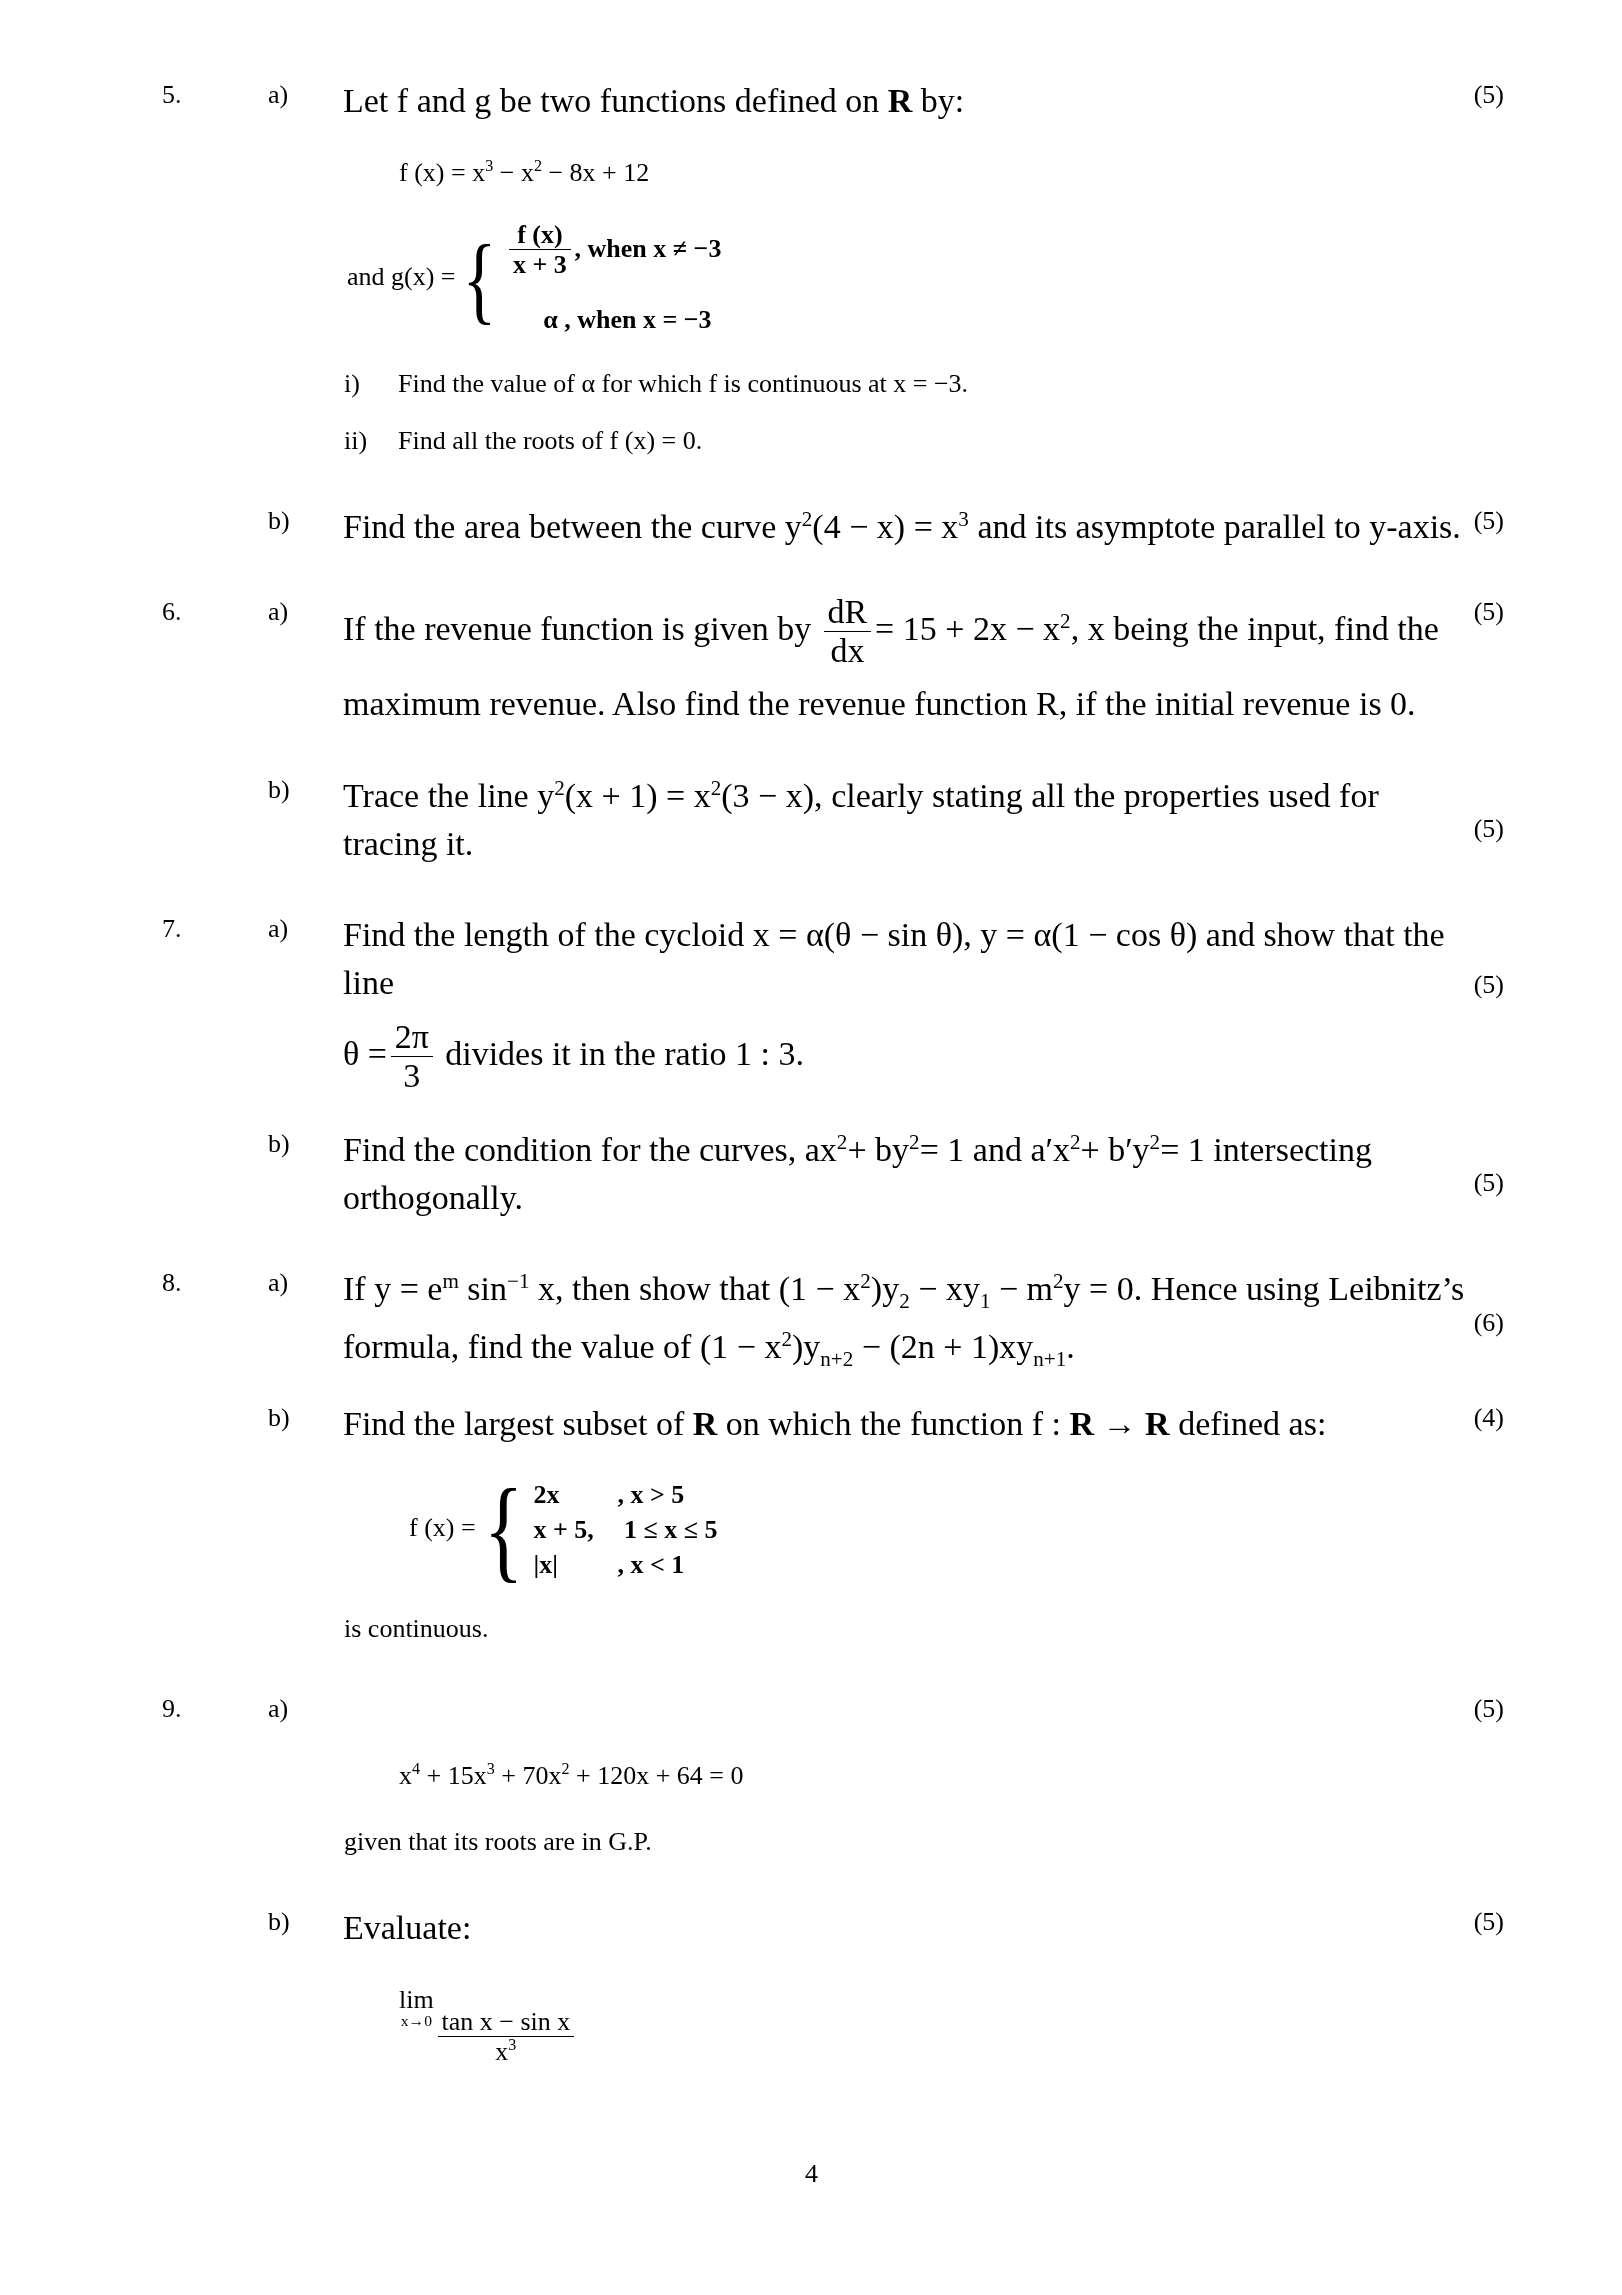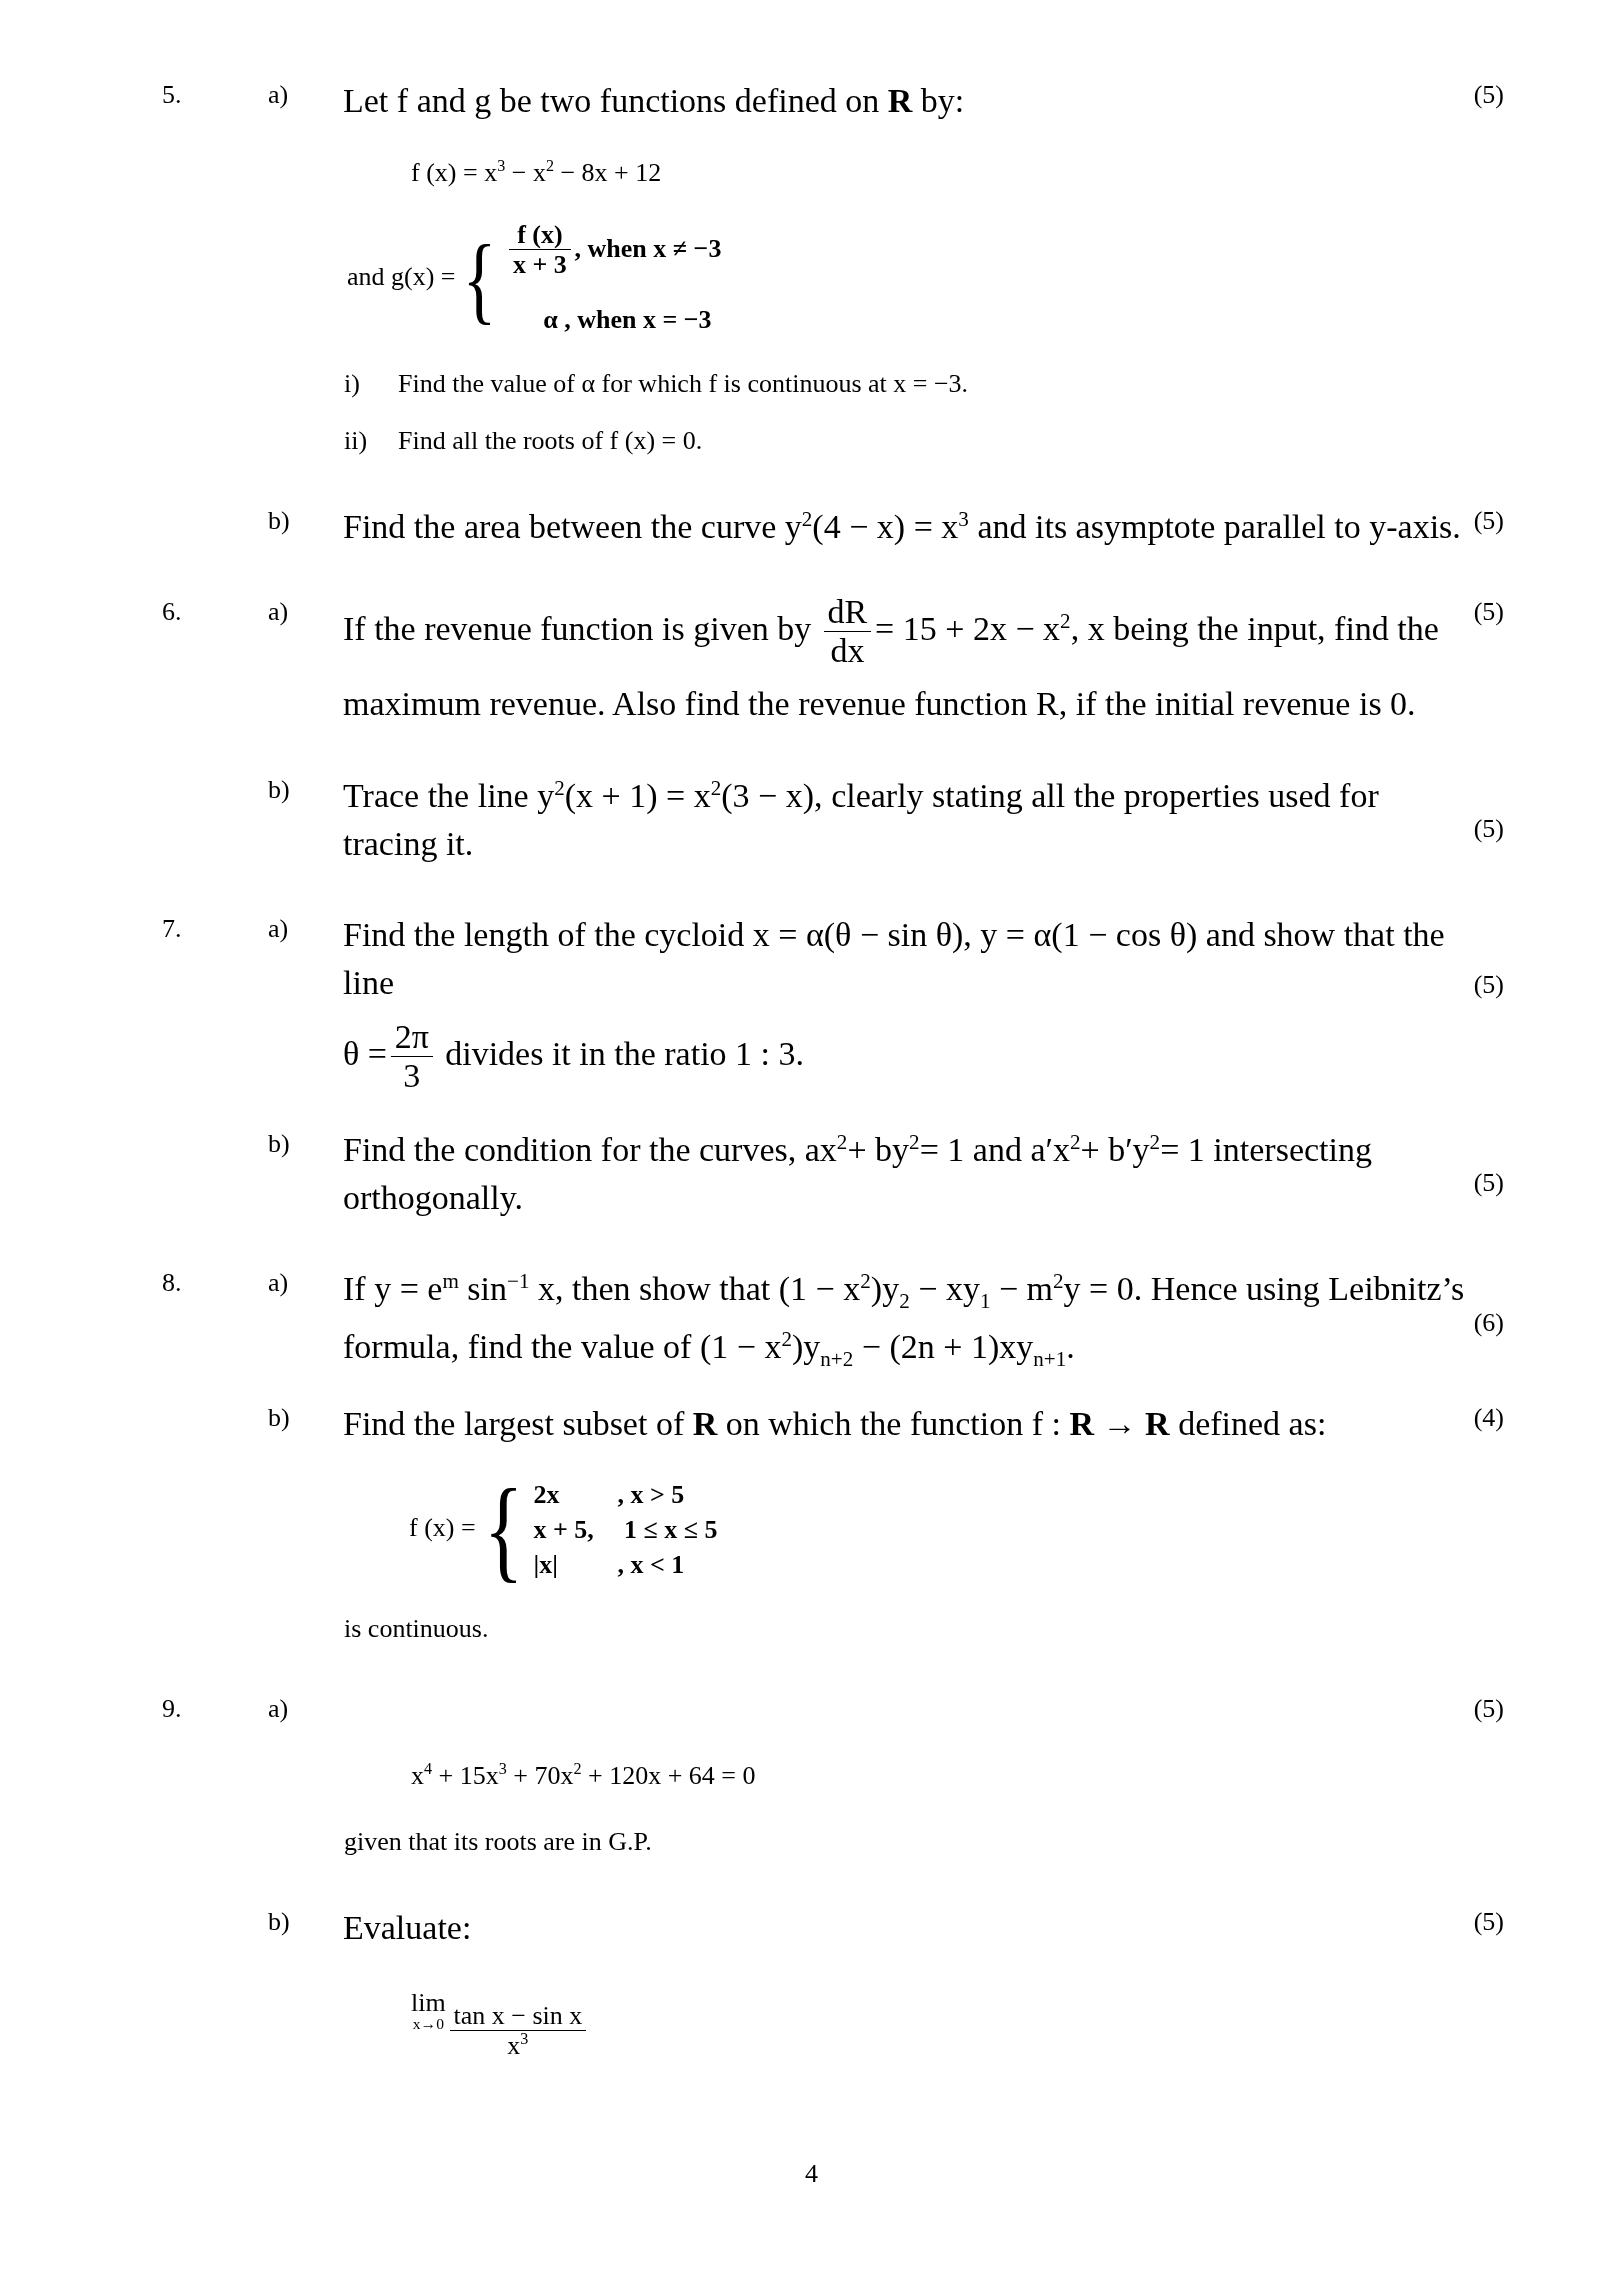--- a/index.html
+++ b/index.html
@@ -140,21 +140,20 @@
     font-size: 26px;
   }
 
   .indent-body {
     padding-left: 344px;
     font-size: 26px;
     line-height: 1.42;
   }
   .indent-eq {
     padding-left: 399px;
-    margin-left: 12px;
   }
   .indent-eq2 {
     padding-left: 347px;
   }
   .indent-eq3 {
     padding-left: 409px;
   }
 </style>
 </head>
 <body>
@@ -336,21 +335,21 @@
   <div class="qrow">
     <div class="qnum"></div>
     <div class="qlet">b)</div>
     <div class="qbody">Evaluate:</div>
     <div class="marks">(5)</div>
   </div>
 
   <div class="spacer-m"></div>
 
   <div class="eqn indent-eq">
-    <span class="m" style="display:inline-flex;align-items:center">
+    <span class="m" style="display:inline-flex;align-items:flex-start">
       <span style="display:inline-block;text-align:center;line-height:1.0">
         <span style="display:block">lim</span>
         <span style="display:block;font-size:0.60em">x→0</span>
       </span>
       <span class="frac" style="top:20px">
         <span class="num">tan x − sin x</span>
         <span class="den"><span>x</span><sup class="ex">3</sup></span>
       </span>
     </span>
   </div>

